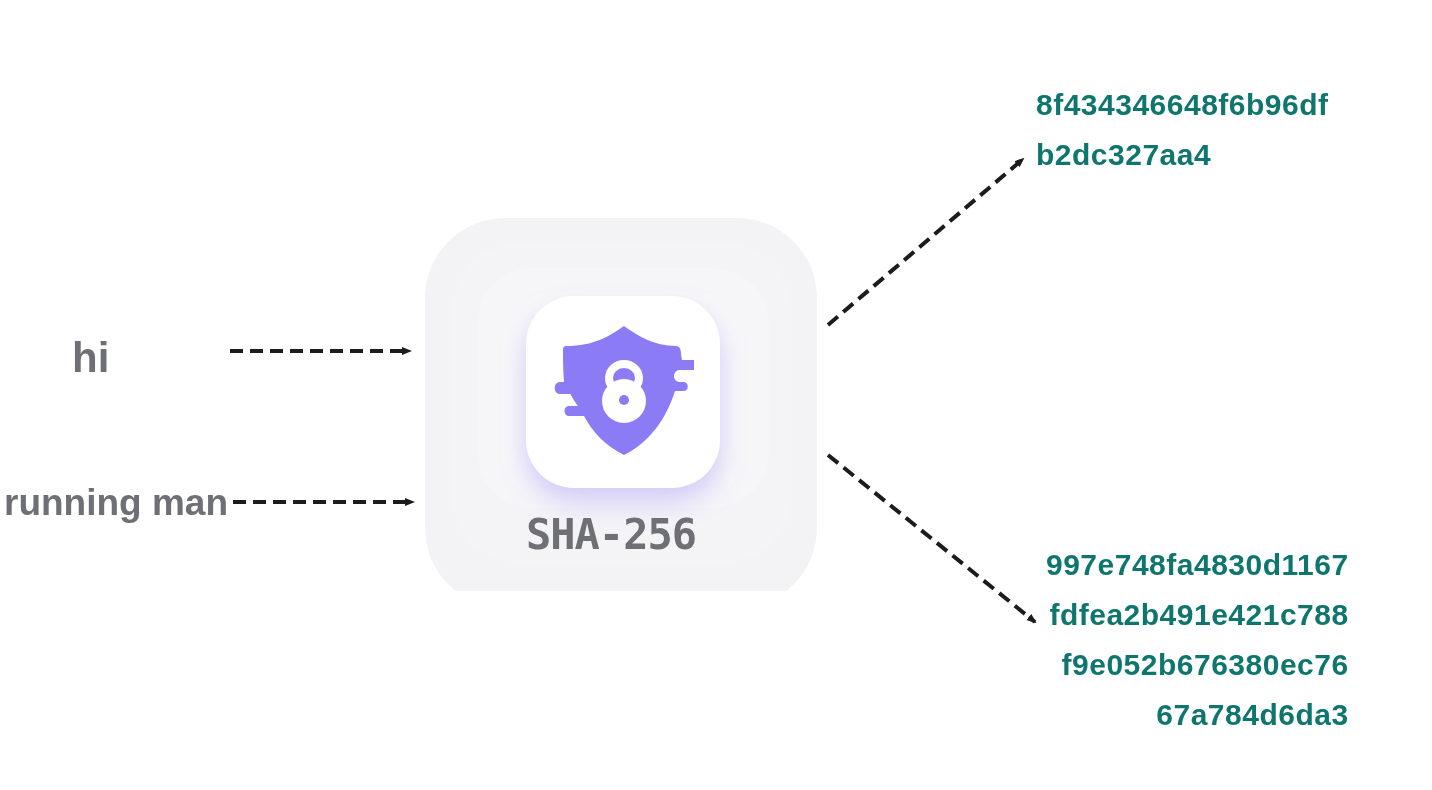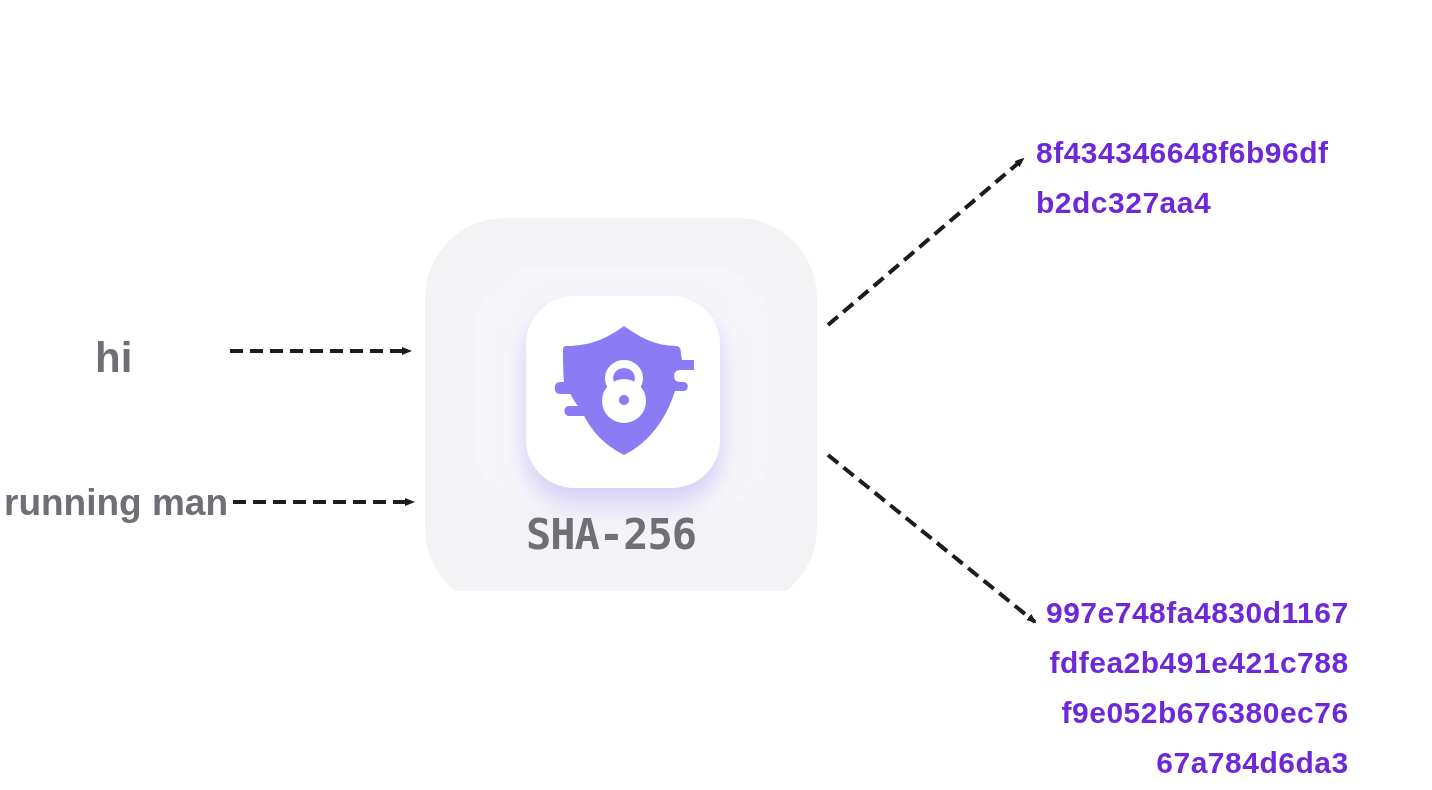--- a/index.html
+++ b/index.html
@@ -1,21 +1,21 @@
 <!DOCTYPE html>
 <html><head>
 <meta charset="utf-8">
 <style>
   html, body { margin:0; padding:0; }
   body { width:1432px; height:790px; background:#ffffff; position:relative; overflow:hidden;
          font-family:"Liberation Sans", "DejaVu Sans", sans-serif; }
   .input-label { position:absolute; color:#6f6f76; font-weight:bold; }
-  .input-hi { left:95px; top:334px; font-size:42px; }
+  .input-hi { left:72px; top:334px; font-size:42px; }
   .input-rm { left:4px; top:482px; font-size:37px; }
-  .hash { position:absolute; color:#6d28d9; font-weight:bold; font-size:30px; line-height:50px; letter-spacing:0.5px;margin-top:48px; }
+  .hash { position:absolute; color:#0f766e; font-weight:bold; font-size:30px; line-height:50px; letter-spacing:0.5px; }
   .hash-1 { left:1036px; top:80px; }
   .hash-2 { left:1046px; top:540px;text-align:right; }
   .hash div { white-space:nowrap; }
   .layer { position:absolute; border-radius:64px; }
   .l1 { left:425px; top:218px; width:392px; height:390px; background:#f3f3f6; border-radius:80px; }
   .l2 { left:453px; top:244px; width:338px; height:318px; background:#f4f4f7; border-radius:66px; }
   .l3 { left:477px; top:268px; width:292px; height:240px; background:#f6f6f8; border-radius:56px; }
   .l4 { left:502px; top:292px; width:242px; height:210px; background:#f7f7f9; border-radius:50px; }
   .cover { position:absolute; left:420px; top:591px; width:420px; height:40px; background:#fff; }
   .tile { position:absolute; left:526px; top:296px; width:194px; height:192px; background:#ffffff; border-radius:48px;

